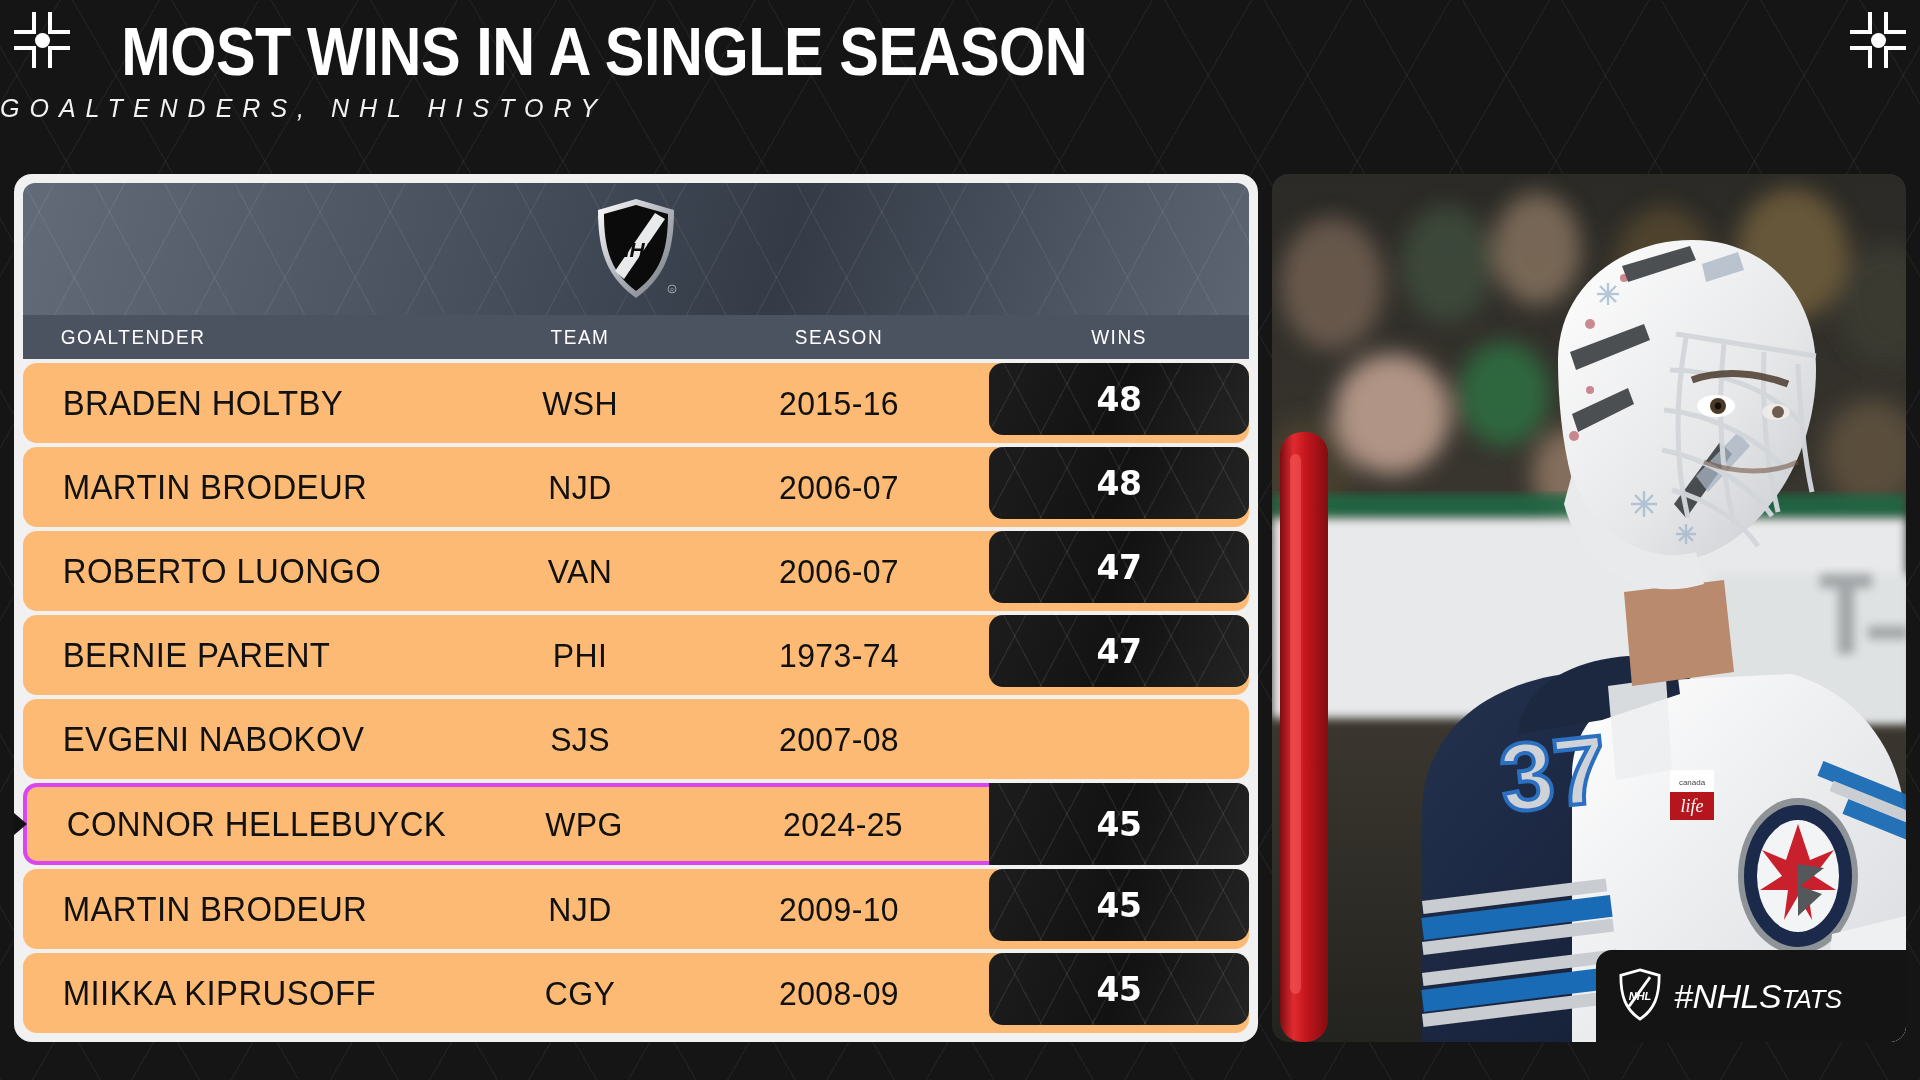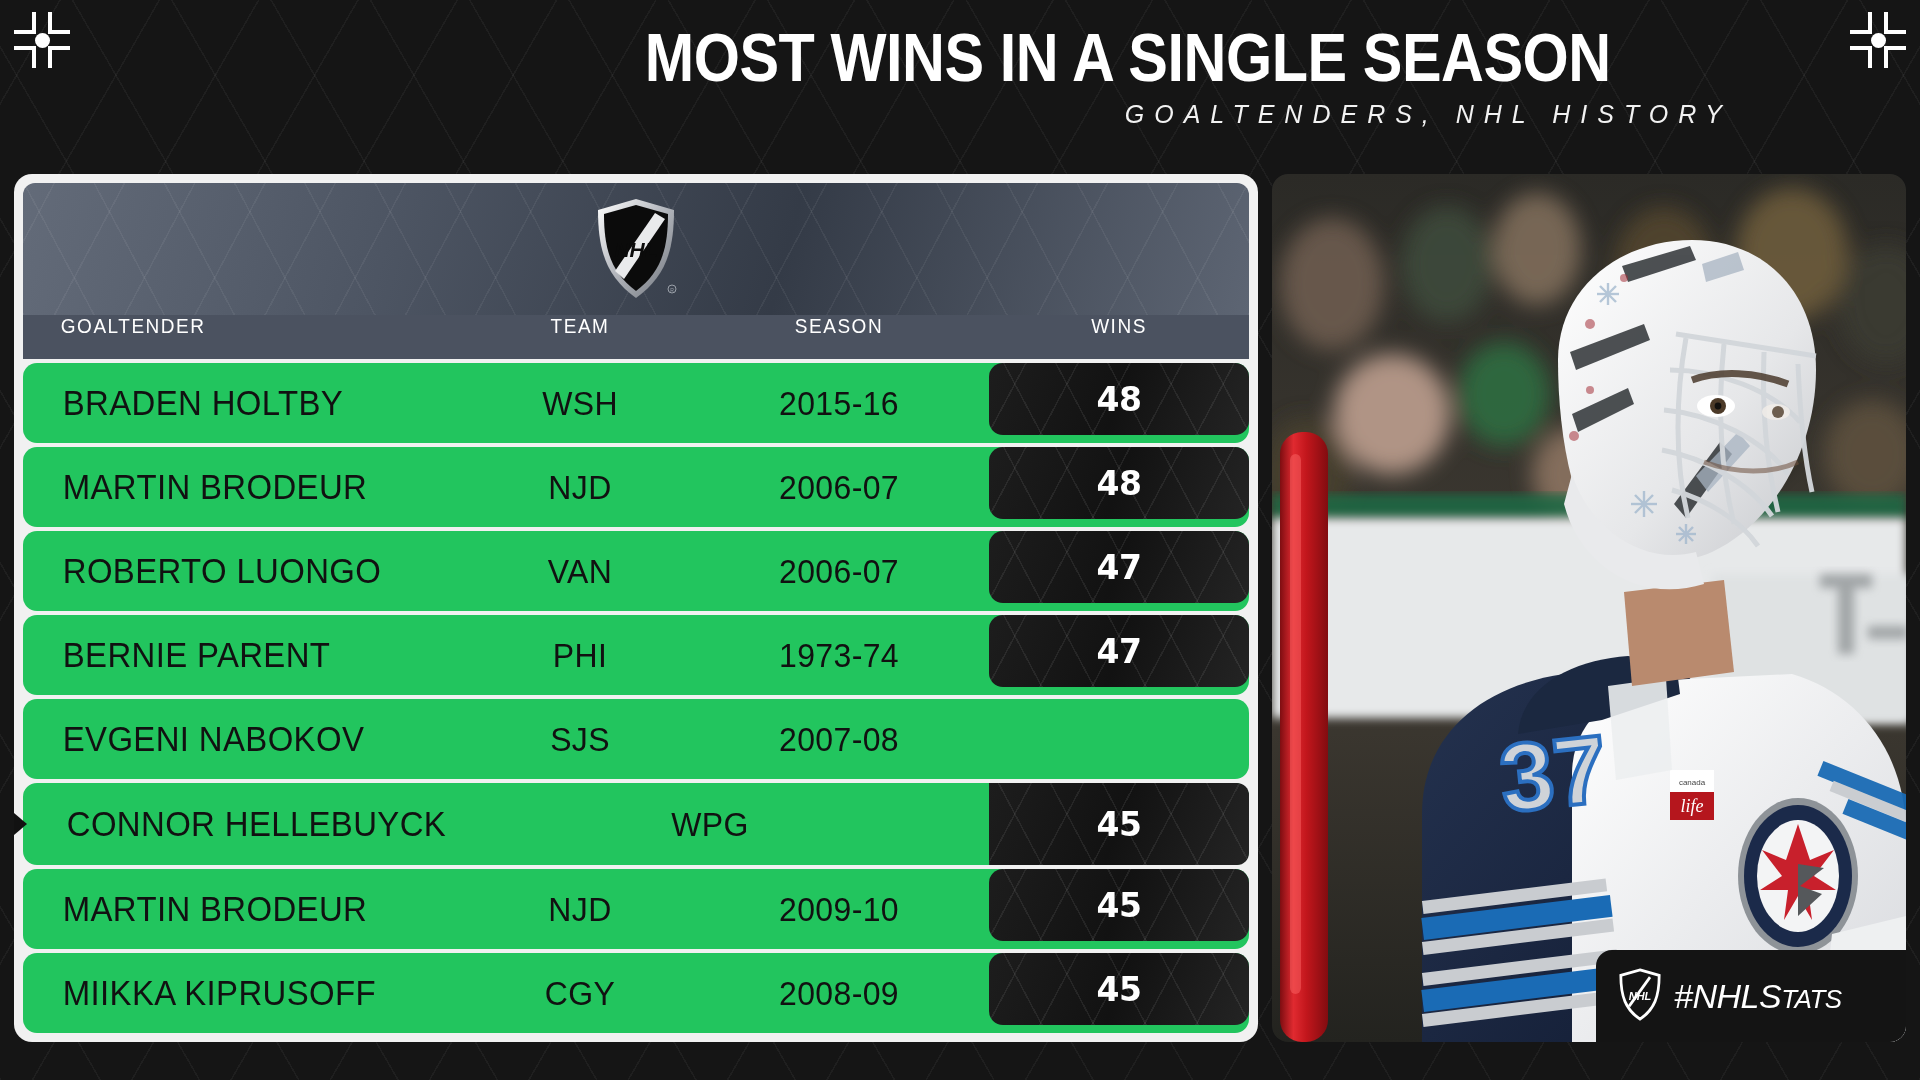--- a/index.html
+++ b/index.html
@@ -46,23 +46,23 @@
   .reg-mark .tl { left: 0;  top: 0;  border-right-width: 4px; border-bottom-width: 4px; }
   .reg-mark .tr { right: 0; top: 0;  border-left-width: 4px;  border-bottom-width: 4px; }
   .reg-mark .bl { left: 0;  bottom: 0; border-right-width: 4px; border-top-width: 4px; }
   .reg-mark .br { right: 0; bottom: 0; border-left-width: 4px;  border-top-width: 4px; }
   #reg-tl { left: 14px;  top: 12px; }
   #reg-tr { right: 14px; top: 12px; }
 
   
   #header {
     position: absolute;
-    left: 0; top: 22px;
+    left: 0; top: 16px;
     width: 1732px;
-    text-align: right;
+    text-align: left;
   }
   #main-title {
     font-family: "Liberation Sans Narrow", "Liberation Sans", sans-serif;
     font-weight: 700;
     font-size: 69px;
     line-height: 72px;
     letter-spacing: -0.5px;
     color: #ffffff;
     transform: scaleX(0.86);
     white-space: nowrap;
@@ -106,21 +106,21 @@
   }
 
   
   .shield-wrap { width: 86px; height: 104px; position: relative; }
 
   #table-head {
     margin: 0 9px;
     height: 44px;
     background: #4b5260;
     display: flex;
-    align-items: flex-start;
+    align-items: center;
     color: #ffffff;
   }
   #table-head .hcell {
     font-family: "Liberation Sans Narrow", "Liberation Sans", sans-serif;
     font-size: 20px;
     font-weight: 400;
     letter-spacing: 1.6px;
     transform: scaleX(0.95);
   }
   .col-name   { width: 448px; padding-left: 28px; text-align: left; }
@@ -129,21 +129,21 @@
   .col-wins   { width: 260px; text-align: center; }
 
   #rows { margin: 0 9px; padding-top: 4px; }
 
   .row {
     position: relative;
     height: 80px;
     margin-bottom: 4px;
     display: flex;
     align-items: center;
-    background: #22c55e;
+    background: #fdba74;
     border-radius: 14px;
   }
   .row .cell {
     font-family: "Liberation Sans Narrow", "Liberation Sans", sans-serif;
     color: #111111;
     font-size: 34px;
     font-weight: 400;
     letter-spacing: 0.4px;
     transform: scaleX(0.94);
     white-space: nowrap;
@@ -168,23 +168,22 @@
   .wins-badge .wins-value {
     font-family: "DejaVu Sans", sans-serif;
     font-weight: 700;
     font-size: 33px;
     color: #ffffff;
     letter-spacing: -0.5px;
   }
 
   
   .row.highlight {
-    border: 4px solid #22c55e;
+    border: 4px solid #d946ef;
     height: 82px;
-    justify-content: space-between;
   }
   .row.highlight .wins-badge { right: -4px; top: -4px; height: 82px; border-radius: 0 12px 12px 0; }
   .row .marker {
     position: absolute;
     left: -13px;
     top: 50%;
     margin-top: -11px;
     width: 0; height: 0;
     border-top: 11px solid transparent;
     border-bottom: 11px solid transparent;

